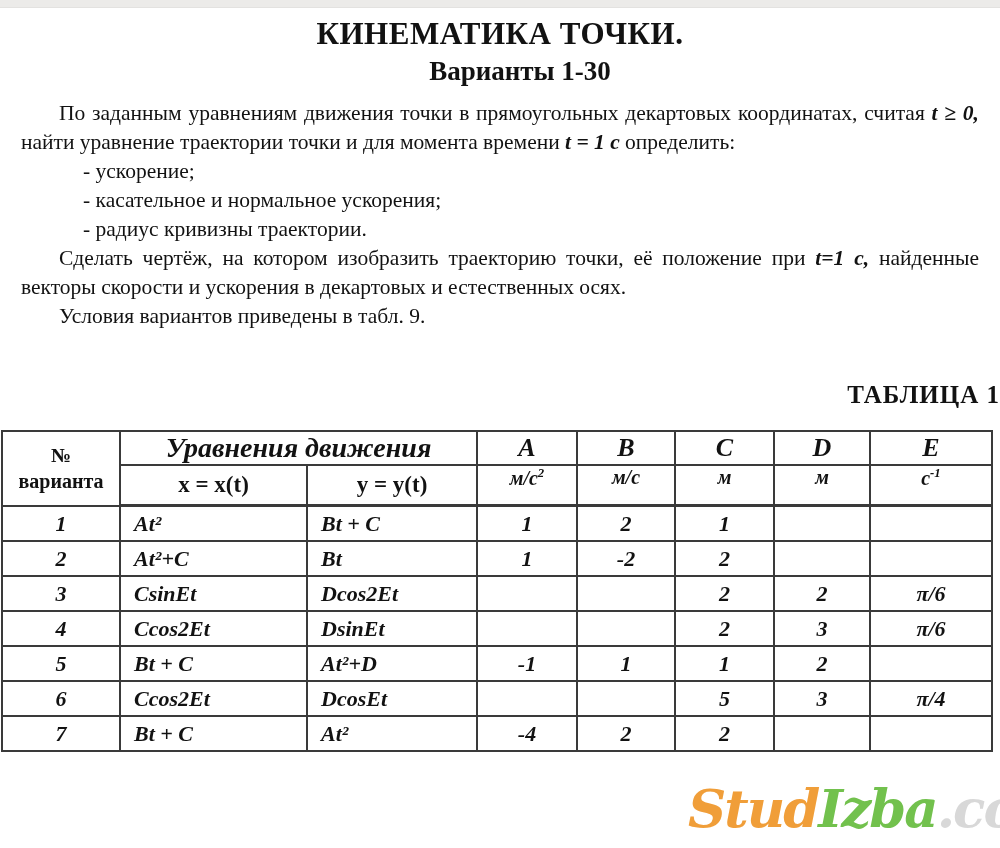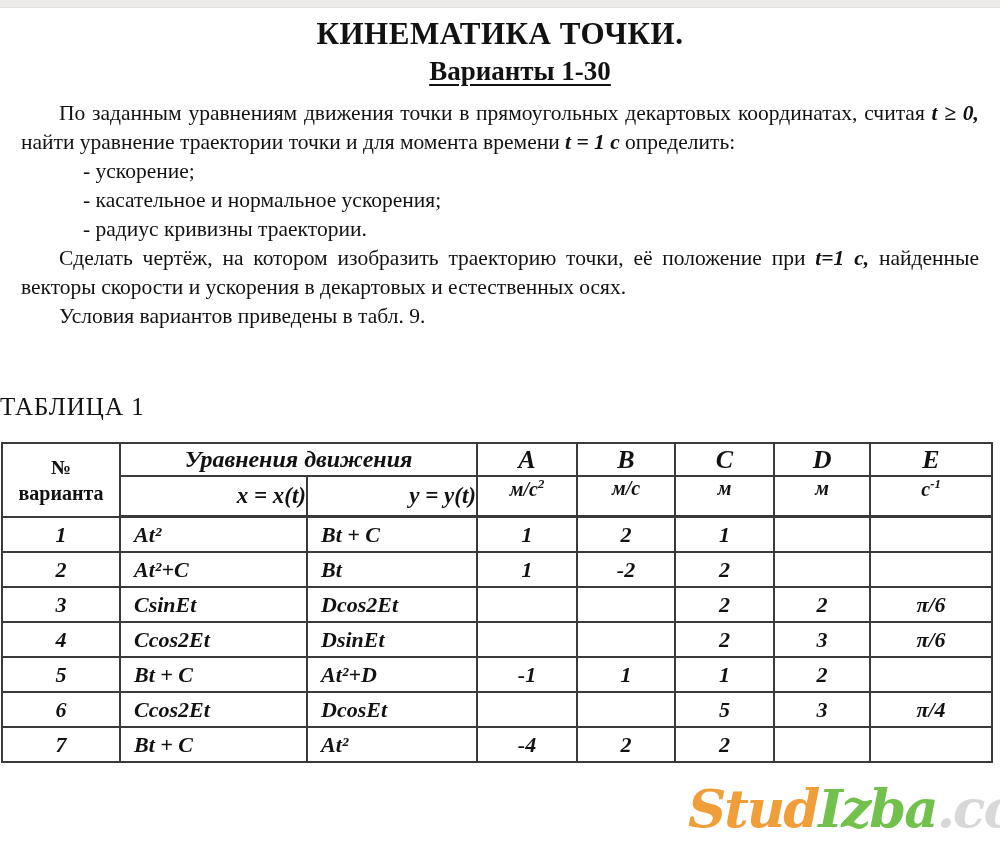--- a/index.html
+++ b/index.html
@@ -12,45 +12,45 @@
   .top-strip{height:7px;background:#ecebe9;border-bottom:1px solid #e3e2e0;}
 
   .doc-title{
     margin:7px 0 0 0;text-align:center;
     font-size:31px;line-height:38px;font-weight:bold;letter-spacing:.5px;
   }
   .doc-subtitle{
     margin:1px 0 0 0;text-align:center;
     font-size:27px;line-height:34px;font-weight:bold;
   }
-  .doc-subtitle .u{text-decoration:underline;text-decoration-thickness:2px;text-underline-offset:4px;margin-left:40px;}
+  .doc-subtitle .u{text-decoration-thickness:2px;text-underline-offset:4px;margin-left:40px;}
 
   .content{padding:0 21px;}
   .body-text{margin:0;font-size:21.5px;line-height:29px;text-align:justify;}
   .indent{text-indent:38px;}
   .mt{margin-top:11px;}
   .bi{font-weight:bold;font-style:italic;margin-top:11px;}
 
   .task-list{margin:0;}
   .list-item{font-size:21.5px;line-height:29px;padding-left:62px;}
 
   .table-caption{
-    margin-top:60px;text-align:left;
-    font-size:25px;line-height:31px;font-weight:normal;letter-spacing:1px;
+    margin-top:48px;text-align:right;
+    font-size:25px;line-height:31px;font-weight:bold;letter-spacing:1px;
   }
 
   table.variants{
     border-collapse:collapse;table-layout:fixed;
     width:990px;margin:20px 0 0 1px;
   }
   table.variants td{border:2px solid #3a3a3a;padding:0;overflow:hidden;}
   .th-variant{font-size:20px;font-weight:bold;text-align:center;line-height:1.3;vertical-align:middle;}
-  .th-eq{font-size:24px;font-weight:bold;font-style:italic;text-align:center;height:31px;}
+  .th-eq{font-size:28px;font-weight:bold;font-style:italic;text-align:center;height:31px;}
   .th-letter{font-size:26px;font-weight:bold;font-style:italic;text-align:center;height:31px;}
-  .th-sub{font-size:23px;font-weight:bold;font-style:italic;text-align:right;height:38px;border-radius:11px;}
+  .th-sub{font-size:23px;font-weight:bold;text-align:center;height:38px;border-radius:11px;}
   .th-unit{font-size:20px;font-weight:bold;font-style:italic;text-align:center;vertical-align:top;padding-top:2px;}
   .th-unit sup,.sup{font-size:.64em;}
   thead tr.units td{border-bottom-width:3px;}
 
   .cell{height:33px;font-weight:bold;font-style:italic;font-size:22px;line-height:33px;}
   .cell.num{text-align:center;}
   .cell.eq{text-align:left;padding-left:13px;font-style:italic;}
 
   .watermark{
     position:absolute;left:688px;top:778px;

